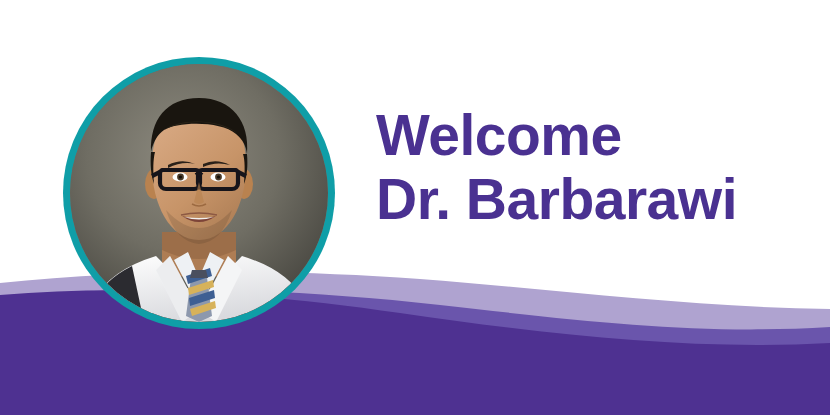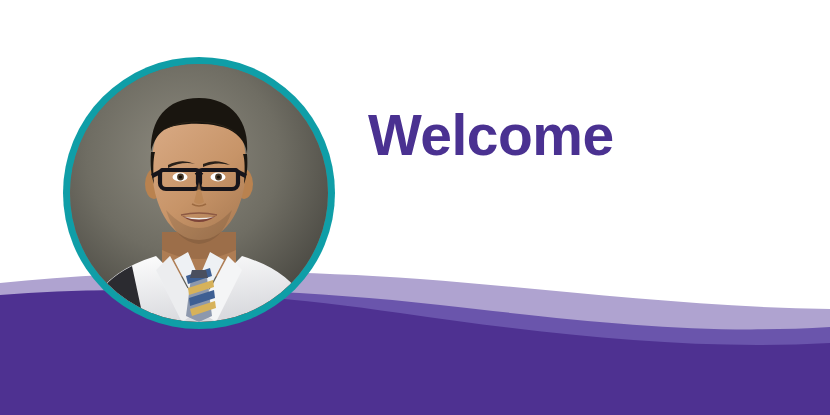--- a/index.html
+++ b/index.html
@@ -76,20 +76,21 @@
     line-height: 1.12;
     letter-spacing: -0.5px;
   }
   .headline-line {
     font-family: "Liberation Sans", sans-serif;
     font-weight: bold;
     font-size: 57px;
     color: #4a3191;
     white-space: nowrap;
     display: block;
+    margin-left: 8px;
   }
 </style>
 </head>
 <body>
 
 <div id="banner">
 
   <div id="wave-band">
     <svg viewBox="0 0 830 150" preserveAspectRatio="none" xmlns="http://www.w3.org/2000/svg">
 
@@ -199,15 +200,16 @@
           <path d="M111,151 q18,-4 36,0" fill="none" stroke="#8d5943" stroke-width="1.4"></path>
 
           <path d="M96,146 Q129,182 162,146 Q152,178 129,180 Q106,178 96,146 Z" fill="#3a2a1c" opacity="0.16"></path>
         </g>
       </svg>
     </div>
   </div>
 
   <div id="headline">
     <span class="headline-line">Welcome</span>
+    <span class="headline-line">Dr. Barbarawi</span>
   </div>
 
 </div>
 
 </body></html>

